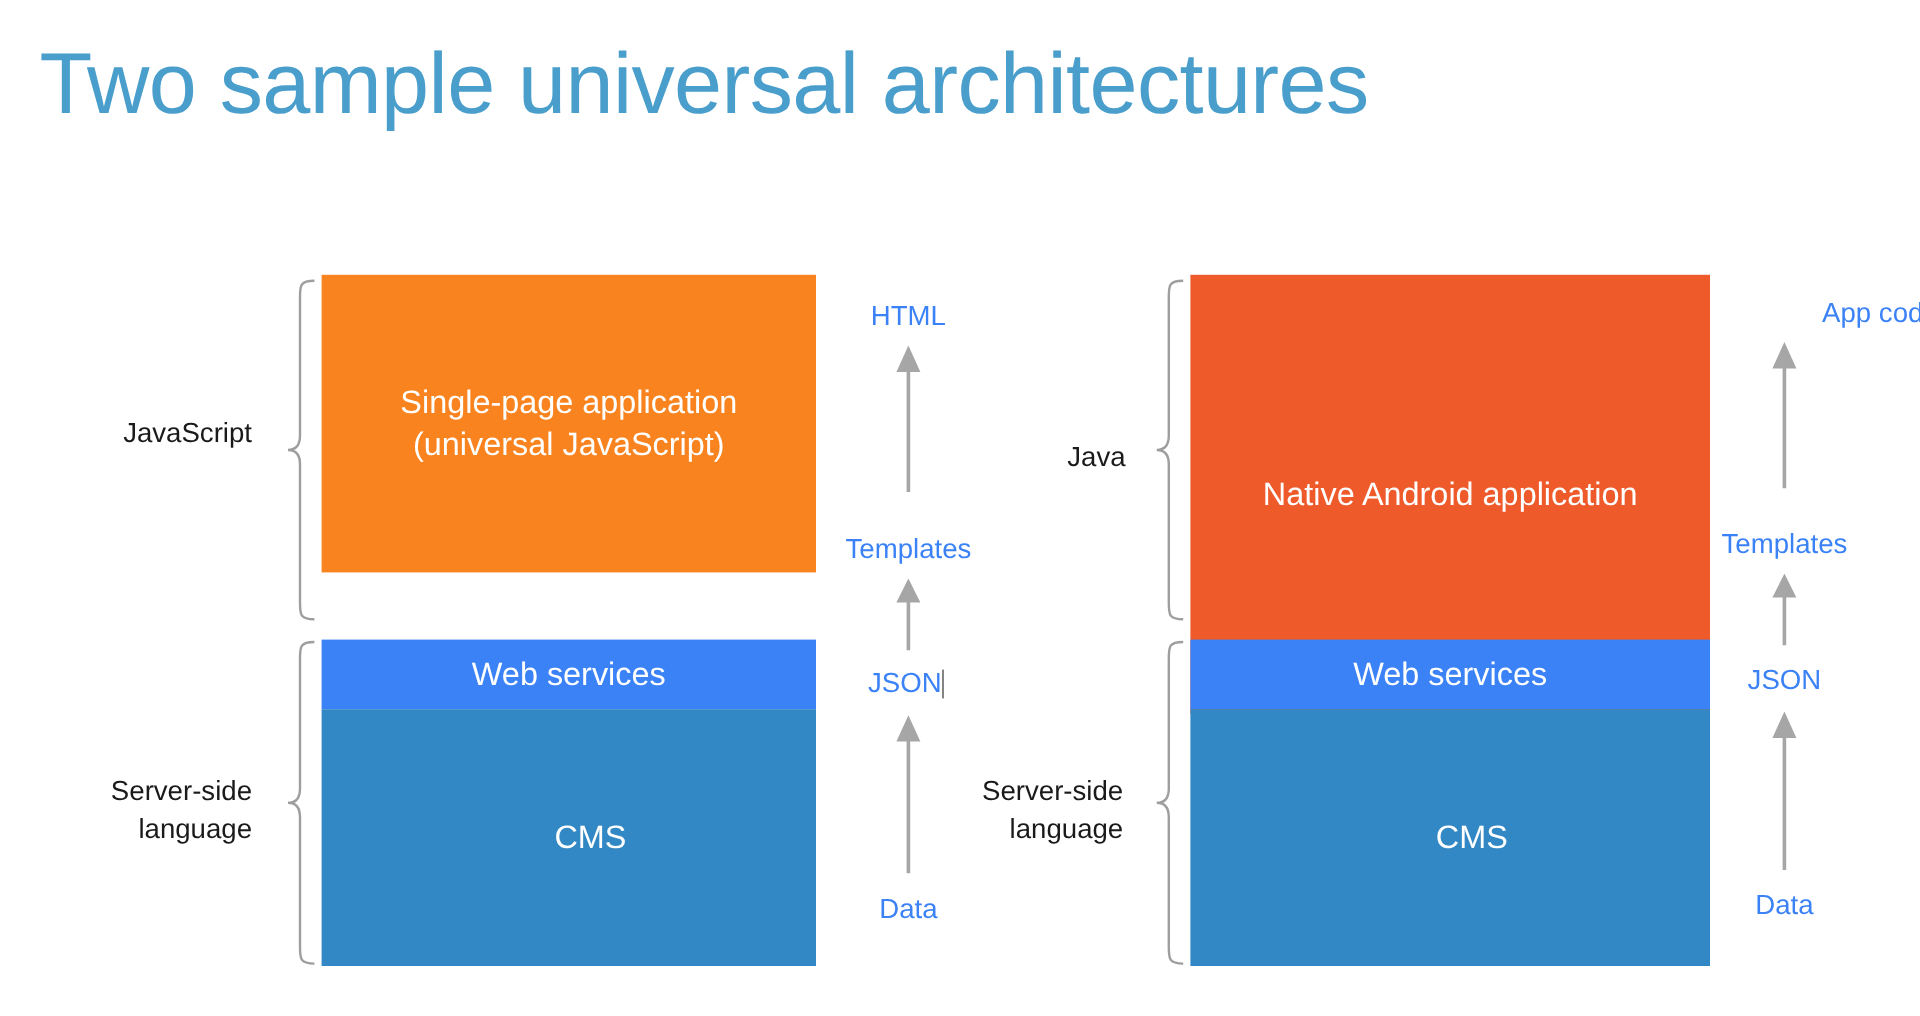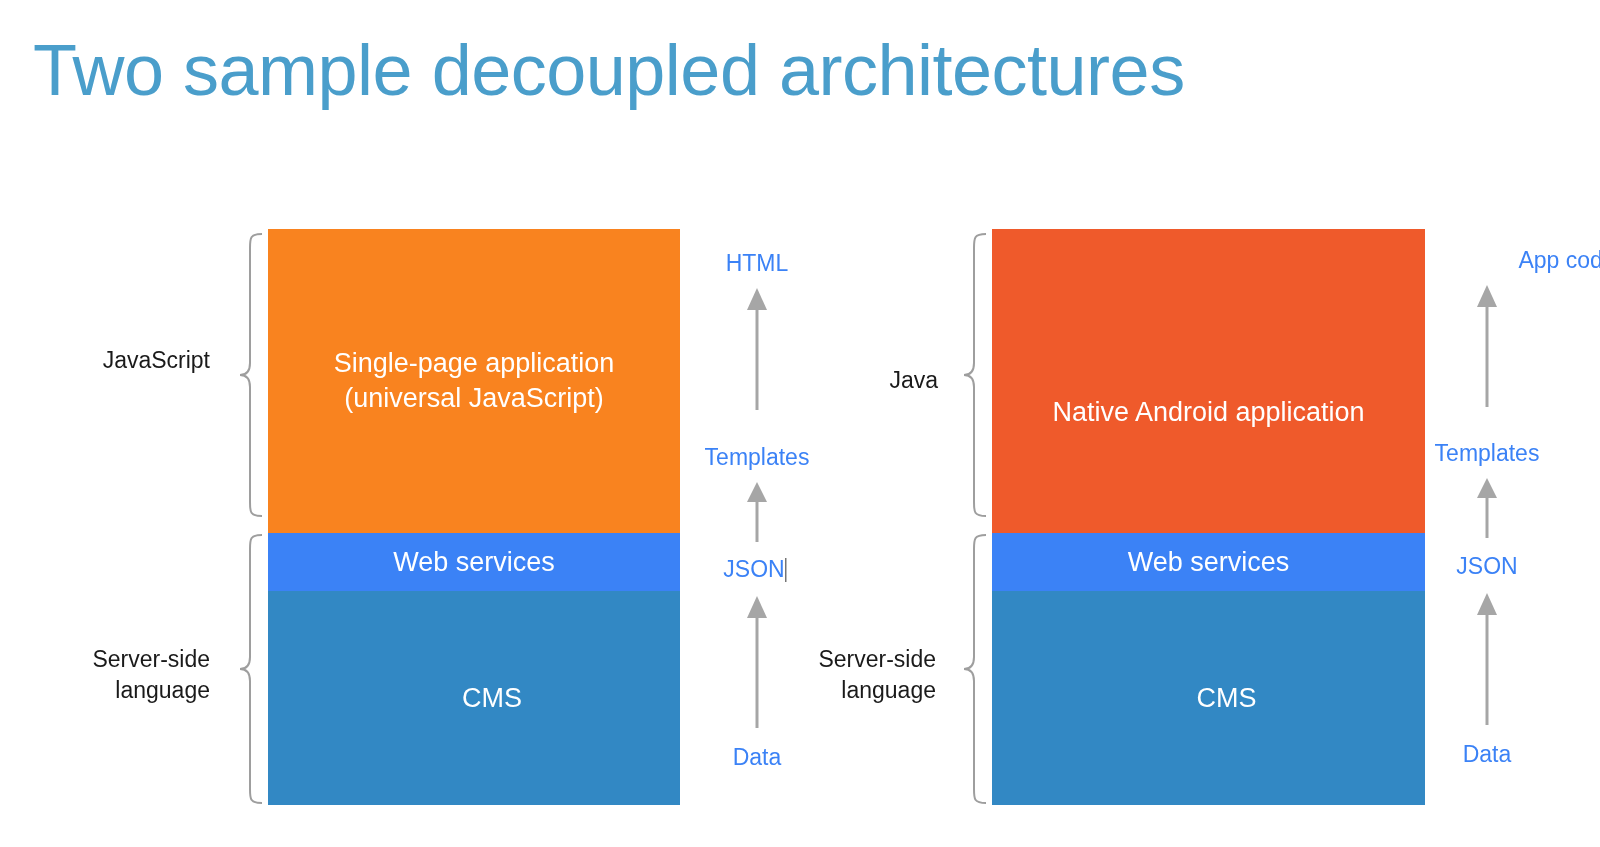--- a/index.html
+++ b/index.html
@@ -85,31 +85,31 @@
   .arrow {
     position: absolute;
     width: 22px;
     transform: translateX(-50%);
   }
   .arrow svg { display: block; width: 100%; height: 100%; }
 </style>
 </head>
 <body>
 
-<div id="slide-title">Two sample decoupled architectures</div>
+<div id="slide-title">Two sample universal architectures</div>
 
 <div class="side-label" style="left:30px; top:345px; width:180px;">JavaScript</div>
 
 <div class="brace" style="left:238px; top:232px; height:286px;">
   <svg viewBox="0 0 26 286" preserveAspectRatio="none" aria-hidden="true">
     <path d="M24 2 C12 2 12 6 12 16 L12 131 C12 140 8 143 2 143 C8 143 12 146 12 155 L12 270 C12 280 12 284 24 284" fill="none" stroke="#9e9e9e" stroke-width="2"></path>
   </svg>
 </div>
 
-<div class="block orange" style="left:268px; top:229px; width:412px; height:304px;">
+<div class="block orange" style="left:268px; top:229px; width:412px; height:248px;">
   <span style="white-space:pre-line;">Single-page application
 (universal JavaScript)</span>
 </div>
 
 <div class="side-label" style="left:30px; top:644px; width:180px;">Server-side
 language</div>
 
 <div class="brace" style="left:238px; top:533px; height:272px;">
   <svg viewBox="0 0 26 272" preserveAspectRatio="none" aria-hidden="true">
     <path d="M24 2 C12 2 12 6 12 16 L12 124 C12 133 8 136 2 136 C8 136 12 139 12 148 L12 256 C12 266 12 270 24 270" fill="none" stroke="#9e9e9e" stroke-width="2"></path>

